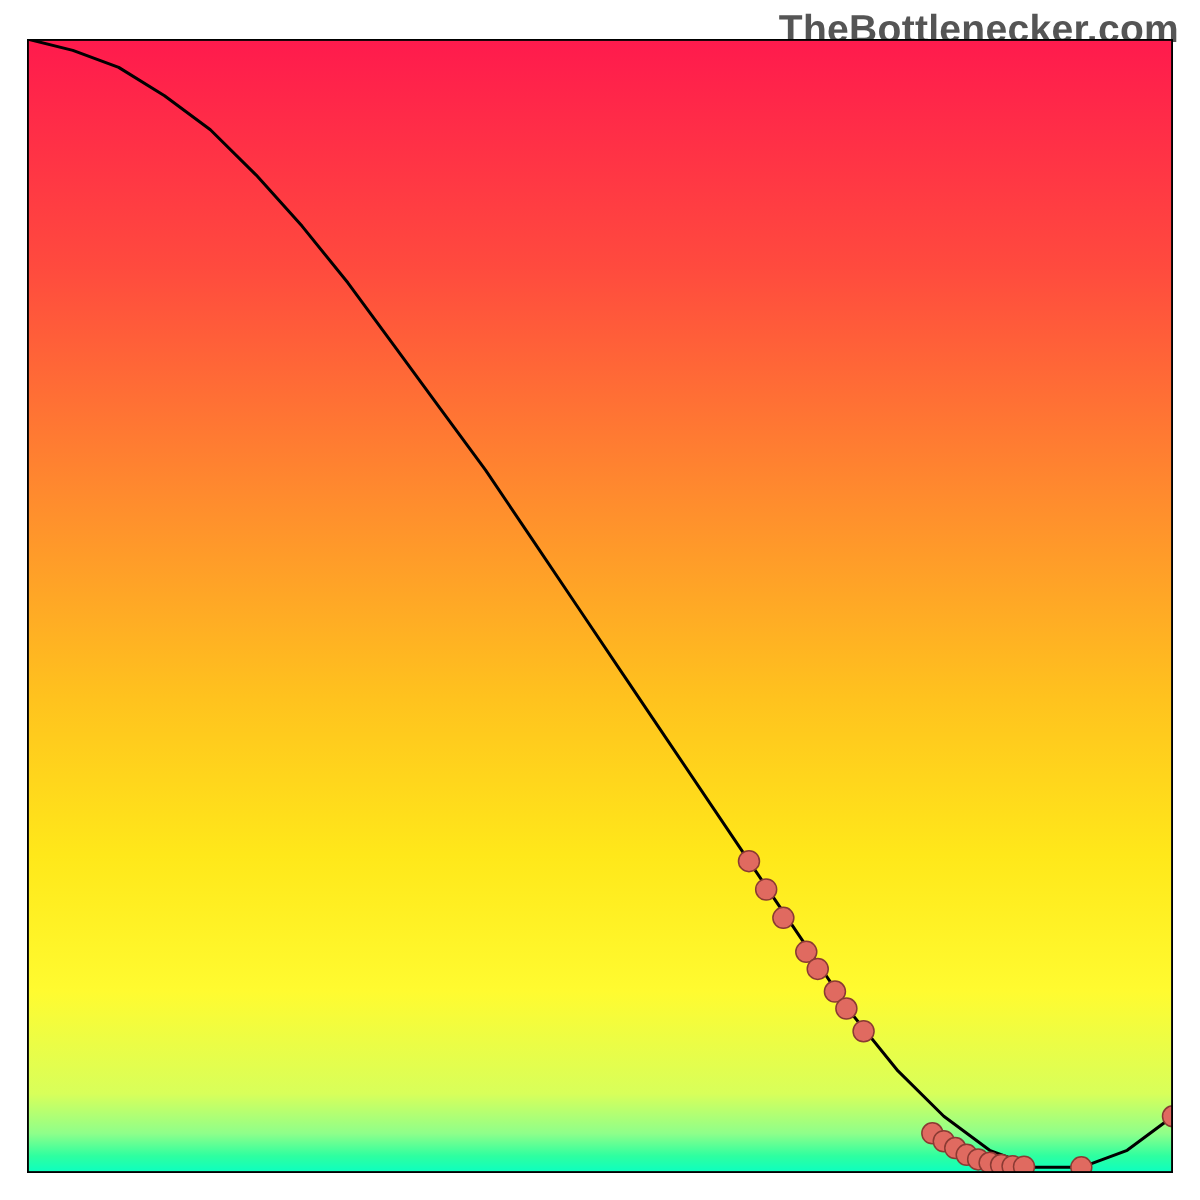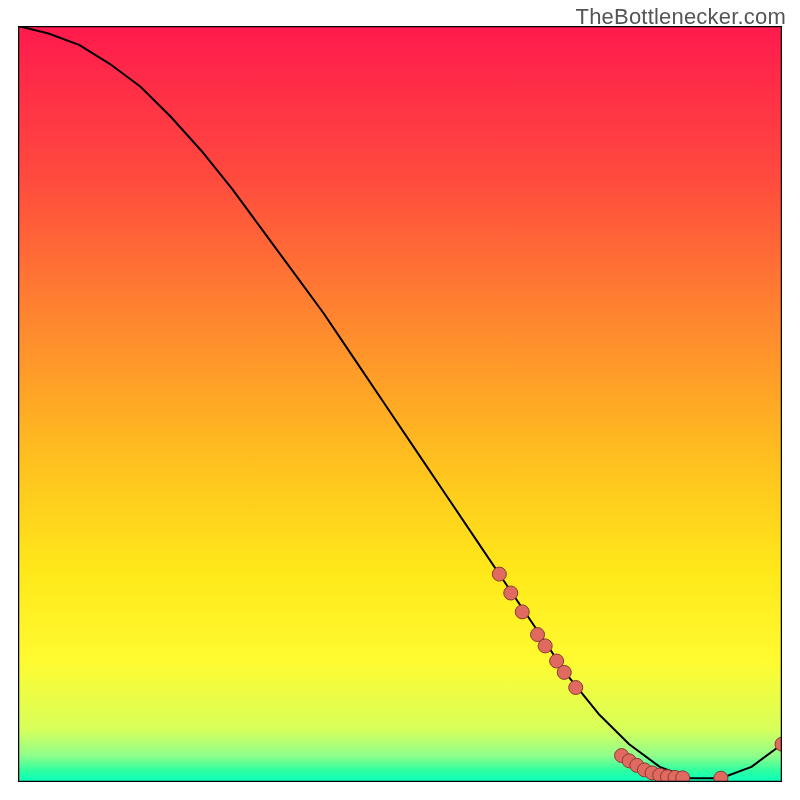--- a/index.html
+++ b/index.html
@@ -8,22 +8,22 @@
     width: 800px;
     height: 800px;
     background: #ffffff;
     font-family: Arial, Helvetica, sans-serif;
     overflow: hidden;
   }
   .credit {
     position: absolute;
     top: 4px;
     right: 14px;
-    font-size: 22px;
-    font-weight: 400;
+    font-size: 26px;
+    font-weight: 700;
     color: #555;
     letter-spacing: 0.2px;
   }
   .chart-wrap {
     position: absolute;
     left: 18px;
     top: 26px;
     width: 764px;
     height: 756px;
   }

